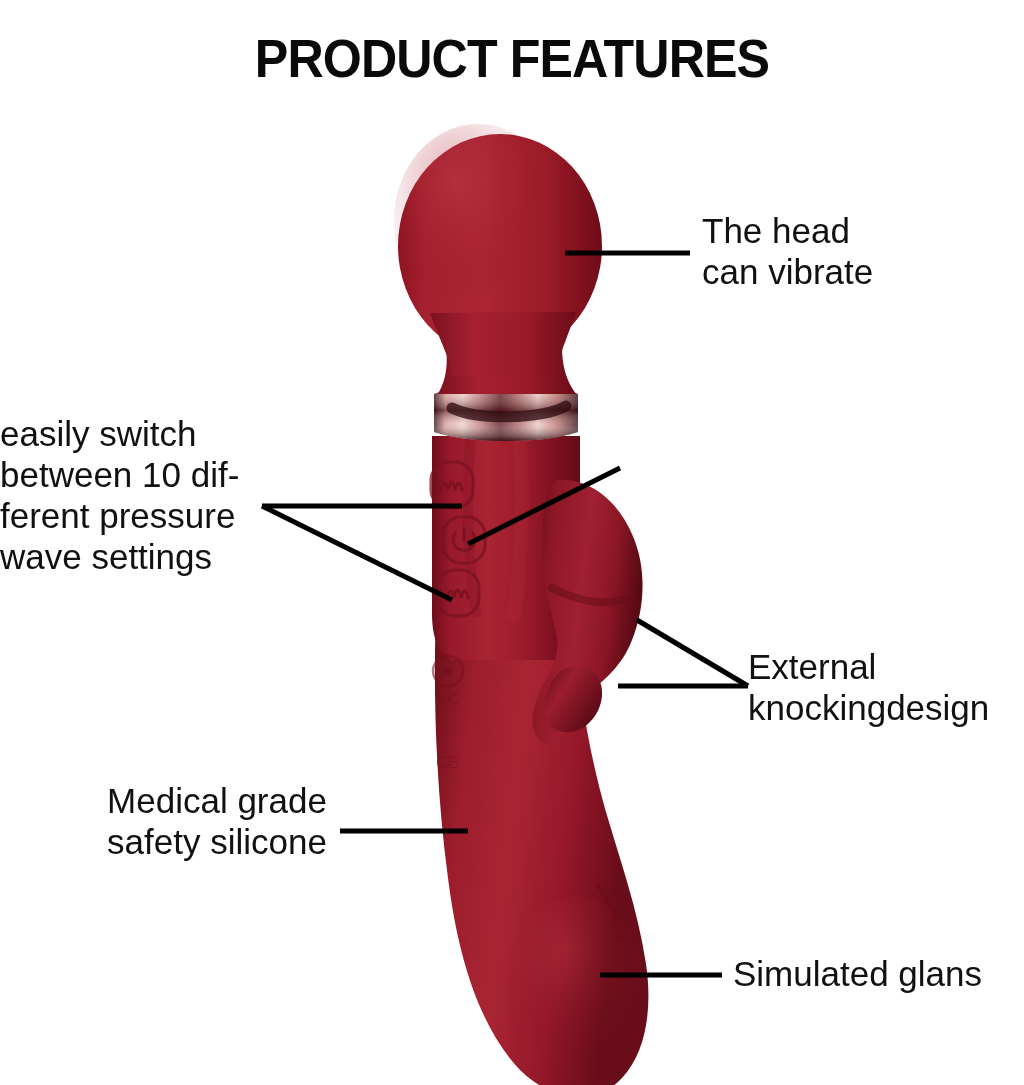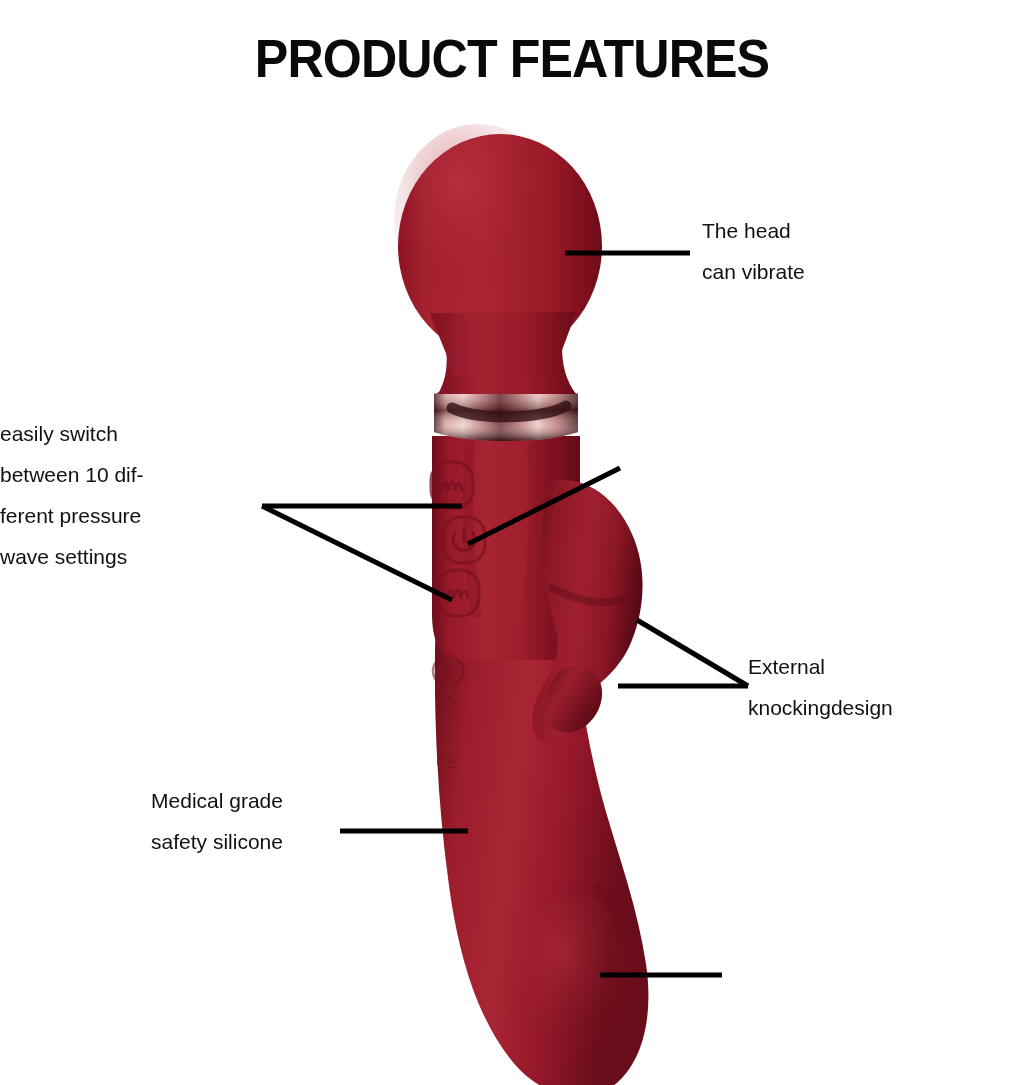--- a/index.html
+++ b/index.html
@@ -30,21 +30,21 @@
     letter-spacing: -1px;
     color: #0a0a0a;
     line-height: 60px;
     transform: scaleX(0.93);
     transform-origin: center top;
   }
   .label {
     position: absolute;
     color: #111111;
     font-family: "Liberation Sans", sans-serif;
-    font-size: 21px;
+    font-size: 35px;
     line-height: 41px;
     white-space: pre-line;
   }
   #label-head {
     left: 702px;
     top: 182px;
     text-align: left;
   }
   #label-switch {
     left: 0px;
@@ -280,14 +280,15 @@
 ferent pressure
 wave settings</div>
 
 
   <div class="label" id="label-external">External
 knockingdesign</div>
 
   <div class="label" id="label-medical">Medical grade
 safety silicone</div>
 
+  <div class="label" id="label-glans">Simulated glans</div>
 
 </div>
 
 </body></html>

